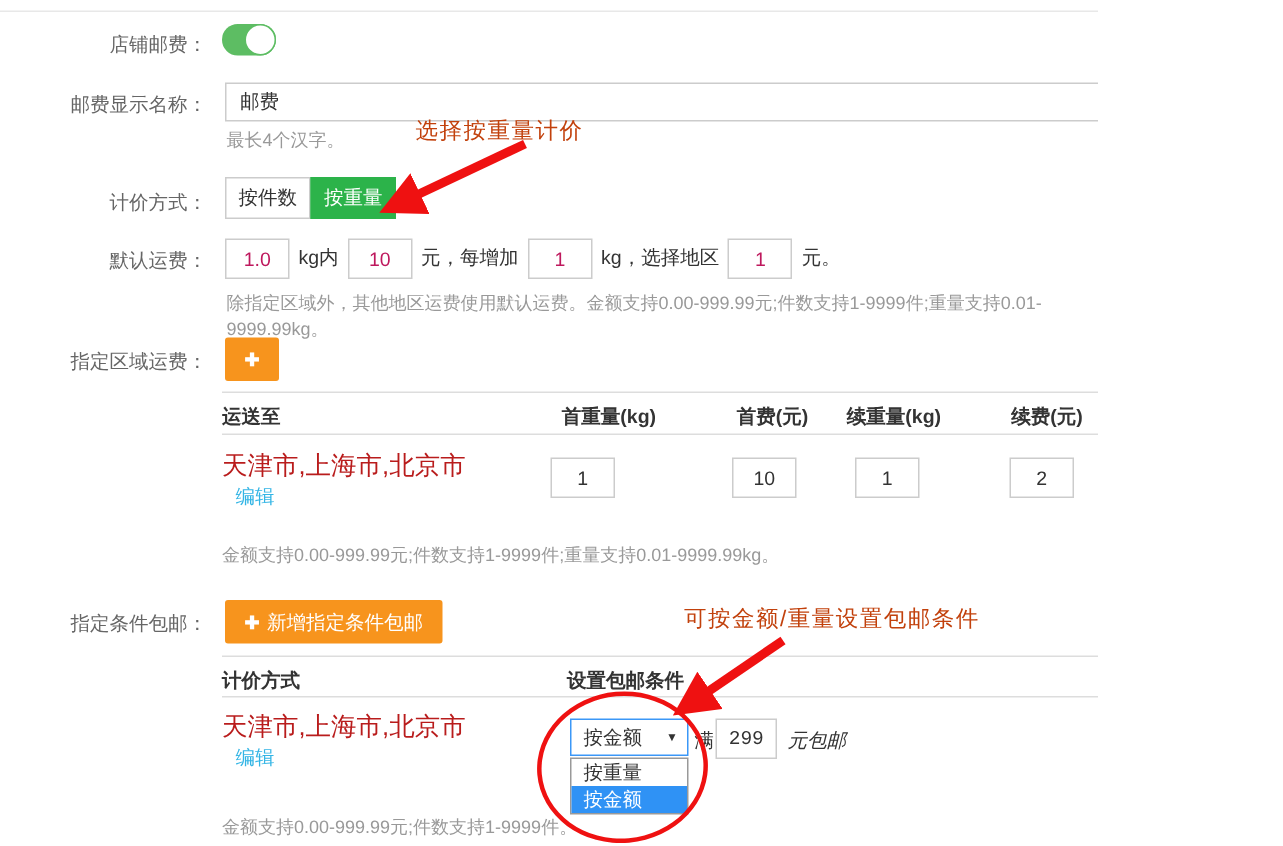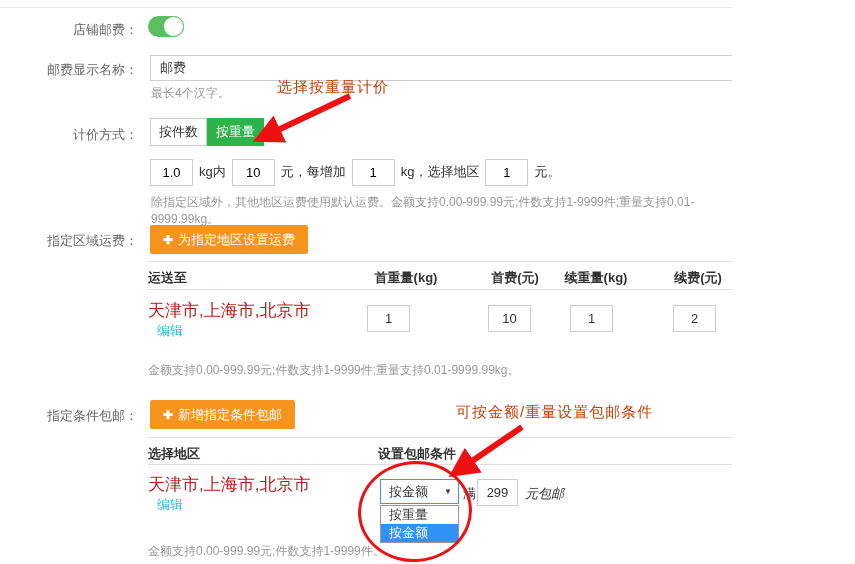--- a/index.html
+++ b/index.html
@@ -11,21 +11,21 @@
   .hint { position:absolute; font-size:12px; color:#999; }
   .red-tip { position:absolute; font-size:15px; color:#c2410c; z-index:12; letter-spacing:1px; }
   .toggle { position:absolute; left:148px; top:16px; width:36px; height:21px; background:#5dbd63; border-radius:11px; }
   .toggle .knob { position:absolute; right:0px; top:0px; width:21px; height:21px; background:#fff; border:1px solid #5dbd63; border-radius:50%; }
   .name-input { position:absolute; left:150px; top:55px; width:663px; height:26px; border:1px solid #ccc; font-size:13px; color:#333; padding-left:9px; outline:none; }
   .btn-group { position:absolute; left:150px; top:118px; display:flex; }
   .seg-btn { height:28px; width:57px; font-size:13px; display:flex; align-items:center; justify-content:center; cursor:pointer; }
   .seg-btn.plain { background:#fff; border:1px solid #ccc; color:#333; }
   .seg-btn.active { background:#2cb34a; border:1px solid #2cb34a; color:#fff; }
   .freight-row { position:absolute; left:150px; top:158px; height:28px; display:flex; align-items:center; gap:6px; font-size:13px; color:#333; }
-  .mini-input { width:43px; height:27px; border:1px solid #ccc; text-align:center; font-size:13px; color:#000000; outline:none; }
+  .mini-input { width:43px; height:27px; border:1px solid #ccc; text-align:center; font-size:13px; color:#be185d; outline:none; }
   .orange-btn { position:absolute; height:29px; background:#f7941d; color:#fff; border:none; font-size:13px; display:flex; align-items:center; gap:5px; padding:0 13px; border-radius:2px; cursor:pointer; }
   .orange-btn .plus { font-size:12px; font-weight:bold; }
   .thead { position:absolute; left:148px; width:667px; border-top:1px solid #ddd; border-bottom:1px solid #ddd; background:#fff; }
   .th { position:absolute; font-size:13px; font-weight:bold; color:#333; top:7px; white-space:nowrap; }
   .th.centered { transform:translateX(-50%); }
   .region-text { position:absolute; font-size:17px; color:#b91c1c; }
   .edit-link { position:absolute; font-size:13px; color:#33b5e5; cursor:pointer; text-decoration:none; }
   .cell-input { position:absolute; width:43px; height:27px; border:1px solid #ccc; text-align:center; font-size:13px; color:#333; outline:none; }
   .trash-btn { position:absolute; width:37px; height:29px; background:#29b6f6; border:none; border-radius:3px; display:flex; align-items:center; justify-content:center; cursor:pointer; }
   .select-box { position:absolute; left:380px; top:479px; width:79px; height:25px; border:1px solid #3b97f7; background:#fff; display:flex; align-items:center; font-size:13px; color:#333; cursor:pointer; z-index:4; }
@@ -62,36 +62,36 @@
     </defs>
     <line x1="105" y1="8" x2="16" y2="50" stroke="#ef1111" stroke-width="6" marker-end="url(#ah1)"></line>
   </svg>
 
   <div class="label" style="top:126px;">计价方式：</div>
   <div class="btn-group">
     <div class="seg-btn plain">按件数</div>
     <div class="seg-btn active">按重量</div>
   </div>
 
+  <div class="label" style="top:165px;">默认运费：</div>
   <div class="freight-row">
     <input class="mini-input" value="1.0" style="">
     <span>kg内</span>
     <input class="mini-input" value="10" style="">
     <span>元，每增加</span>
     <input class="mini-input" value="1" style="">
     <span>kg，选择地区</span>
     <input class="mini-input" value="1" style="">
     <span>元。</span>
   </div>
   <div class="hint" style="left:151px; top:194px;">除指定区域外，其他地区运费使用默认运费。金额支持0.00-999.99元;件数支持1-9999件;重量支持0.01-9999.99kg。</div>
 
   <div class="label" style="top:232px;">指定区域运费：</div>
   <button class="orange-btn" style="left:150px; top:225px;">
     <span class="plus">✚</span>
-    <span>为指定地区设置运费</span>
   </button>
 
   <div class="thead" style="top:261px; height:29px;">
     <span class="th" style="left:0;">运送至</span>
     <span class="th centered" style="left:258px;">首重量(kg)</span>
     <span class="th centered" style="left:367px;">首费(元)</span>
     <span class="th centered" style="left:448px;">续重量(kg)</span>
     <span class="th centered" style="left:550px;">续费(元)</span>
     <span class="th centered" style="left:607px;">操作</span>
   </div>
@@ -124,39 +124,39 @@
   <svg class="arrow-svg" style="left:438px; top:420px;" width="100" height="62">
     <defs>
       <marker id="ah2" viewBox="0 0 10 10" refX="7" refY="5" markerWidth="5" markerHeight="5" orient="auto">
         <path d="M0,0 L10,5 L0,10 z" fill="#ef1111"></path>
       </marker>
     </defs>
     <line x1="84" y1="7" x2="18" y2="52" stroke="#ef1111" stroke-width="6" marker-end="url(#ah2)"></line>
   </svg>
 
   <div class="thead" style="top:437px; height:28px;">
-    <span class="th" style="left:0;">选择地区</span>
+    <span class="th" style="left:0;">计价方式</span>
     <span class="th" style="left:230px;">设置包邮条件</span>
     <span class="th" style="left:589px;">操作</span>
   </div>
 
   <div class="region-text" style="left:148px; top:473px;">天津市,上海市,北京市</div>
   <a class="edit-link" style="left:157px; top:496px;">编辑</a>
 
   <div class="select-box">
     <span class="val">按金额</span>
     <span class="caret">▼</span>
   </div>
   <div class="dropdown">
     <div class="option">按重量</div>
     <div class="option selected">按金额</div>
   </div>
 
   <span class="inline-txt" style="left:463px; top:485px;">满</span>
-  <input class="cell-input" style="left: 477px; top: 479px; width: 41px;" value="299">
+  <input class="cell-input" style="left: 477px; top: 479px; width: 41px; font-family: Liberation Mono, monospace;" value="299">
   <span class="inline-txt" style="left:525px; top:485px;font-style:italic;">元包邮</span>
 
   <button class="trash-btn" style="left:738px; top:479px;">
     <svg width="16" height="16" viewBox="0 0 16 16">
       <rect x="5.6" y="1.2" width="4.8" height="2" rx="0.5" fill="#fff"></rect>
       <rect x="2.8" y="3.4" width="10.4" height="1.7" rx="0.4" fill="#fff"></rect>
       <path d="M4.2 6.2 h7.6 v6.6 a1.2 1.2 0 0 1 -1.2 1.2 h-5.2 a1.2 1.2 0 0 1 -1.2 -1.2 z" fill="#fff"></path>
       <line x1="6.3" y1="7.4" x2="6.3" y2="12.6" stroke="#29b6f6" stroke-width="0.9"></line>
       <line x1="8" y1="7.4" x2="8" y2="12.6" stroke="#29b6f6" stroke-width="0.9"></line>
       <line x1="9.7" y1="7.4" x2="9.7" y2="12.6" stroke="#29b6f6" stroke-width="0.9"></line>

